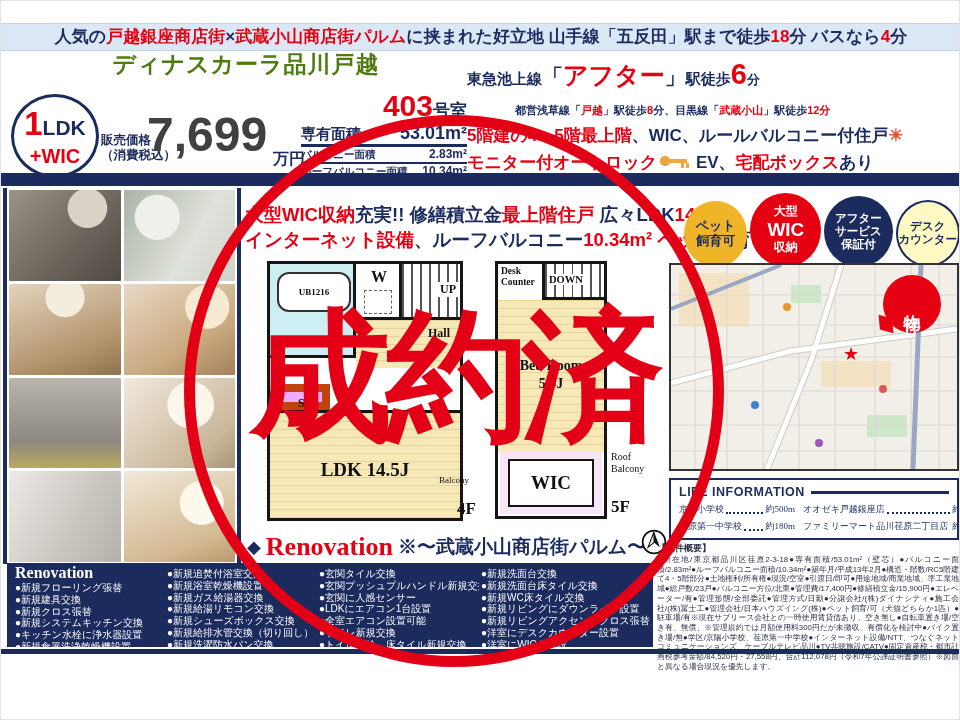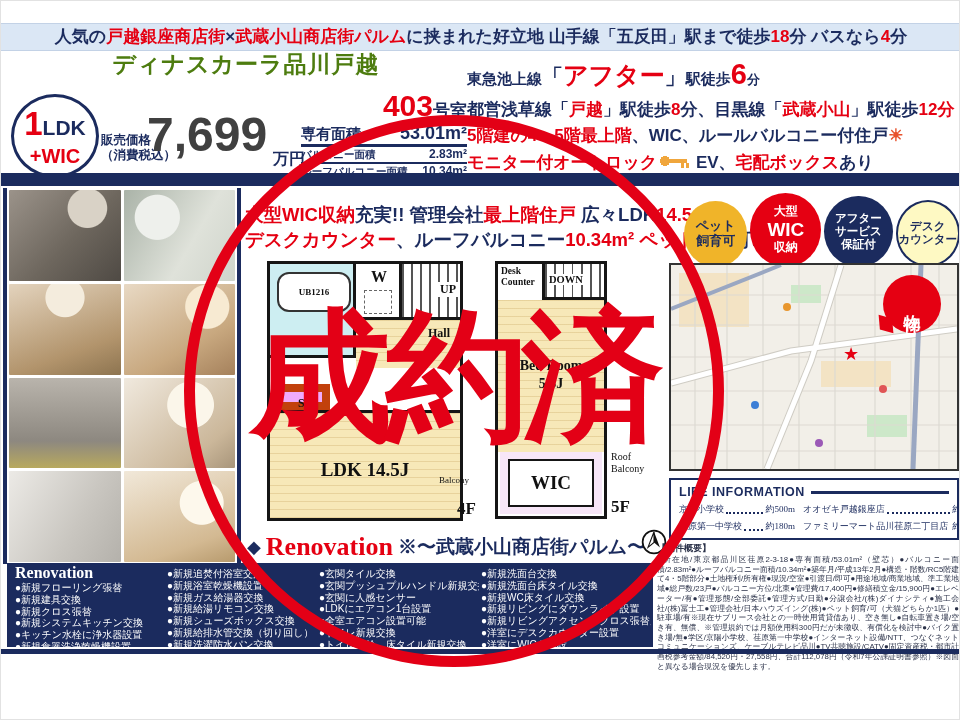--- a/index.html
+++ b/index.html
@@ -31,21 +31,21 @@
   .room-no .suffix{font-size:17px;font-weight:800;color:#1b2b5e;}
   .area-table{left:300px;top:122px;width:166px;}
   .area-row{display:flex;justify-content:space-between;align-items:baseline;border-bottom:2px solid #1b2b5e;text-align:center;}
   .area-row.big{border-bottom-width:3px;}
   .area-row.big .al{font-size:15px;} .area-row.big .av{font-size:18px;}
   .al{font-size:10.5px;font-weight:800;color:#1b2b5e;white-space:nowrap;}
   .av{font-size:12px;font-weight:800;color:#1b2b5e;white-space:nowrap;}
   
   .access{left:466px;top:56px;width:494px;white-space:nowrap;}
   .access .ln{display:block;}
-  .a1{line-height:34px;} .a2{line-height:26px;font-size:17px;}
+  .a1{line-height:34px;} .a2{line-height:26px;font-size:11px;margin-left:48px;}
   .a3{line-height:26px;font-size:17px;} .a4{line-height:27px;font-size:17px;}
   .s13{font-size:13px;} .s15{font-size:15px;} .s22{font-size:21px;} .s26{font-size:25px;} .s30{font-size:29px;}
   .key{display:inline-block;width:30px;height:13px;margin:0 2px;
        background:radial-gradient(circle at 6px 6px,#f0a63c 0 5px,rgba(0,0,0,0) 5px),
                   linear-gradient(#f0a63c,#f0a63c) 10px 4px/18px 4px no-repeat,
                   linear-gradient(#f0a63c,#f0a63c) 22px 8px/3px 5px no-repeat,
                   linear-gradient(#f0a63c,#f0a63c) 27px 8px/3px 5px no-repeat;
        background-repeat:no-repeat;}
   
   .divider{left:0;top:172px;width:960px;height:13px;background:#1b2b5e;}
@@ -176,22 +176,22 @@
   <div class="abs access">
     <span class="ln a1"><span class="seg navy s15">東急池上線</span><span class="seg navy s22">「</span><span class="seg red s26">アフター</span><span class="seg navy s22">」</span><span class="seg navy s15">駅徒歩</span><span class="seg red s30">6</span><span class="seg navy s13">分</span></span>
     <span class="ln a2"><span class="seg navy ">都営浅草線「</span><span class="seg red ">戸越</span><span class="seg navy ">」駅徒歩</span><span class="seg red ">8</span><span class="seg navy ">分、目黒線「</span><span class="seg red ">武蔵小山</span><span class="seg navy ">」駅徒歩</span><span class="seg red ">12分</span></span>
     <span class="ln a3"><span class="seg red ">5階建の4・5階最上階</span><span class="seg navy ">、WIC、ルールバルコニー付住戸</span><span class="seg sun ">☀</span></span>
     <span class="ln a4"><span class="seg red ">モニター付オートロック</span><span class="seg key "></span><span class="seg navy "> EV、</span><span class="seg red ">宅配ボックス</span><span class="seg navy ">あり</span></span>
   </div>
 
   <div class="abs divider"></div>
 
   <div class="abs catch">
-    <span class="ln"><span class="seg red ">大型WIC収納</span><span class="seg navy ">充実!! 管理会社</span><span class="seg red ">最上階住戸</span><span class="seg navy "> 広々LDK</span><span class="seg red ">14.5J</span></span>
-    <span class="ln"><span class="seg red ">デスクカウンター</span><span class="seg navy ">、ルーフバルコニー</span><span class="seg red ">10.34m²</span><span class="seg red "> ペット</span><span class="seg navy ">飼育可!!</span></span>
+    <span class="ln"><span class="seg red ">大型WIC収納</span><span class="seg navy ">充実!! 修繕積立金</span><span class="seg red ">最上階住戸</span><span class="seg navy "> 広々LDK</span><span class="seg red ">14.5J</span></span>
+    <span class="ln"><span class="seg red ">インターネット設備</span><span class="seg navy ">、ルーフバルコニー</span><span class="seg red ">10.34m²</span><span class="seg red "> ペット</span><span class="seg navy ">飼育可!!</span></span>
   </div>
 
   <div class="abs fbadges">
     <div class="fbadge fb-gold">
       <div>ペット</div>
       <div>飼育可</div>
     </div>
     <div class="fbadge fb-red">
       <div>大型</div>
       <div class="mid">WIC</div>

